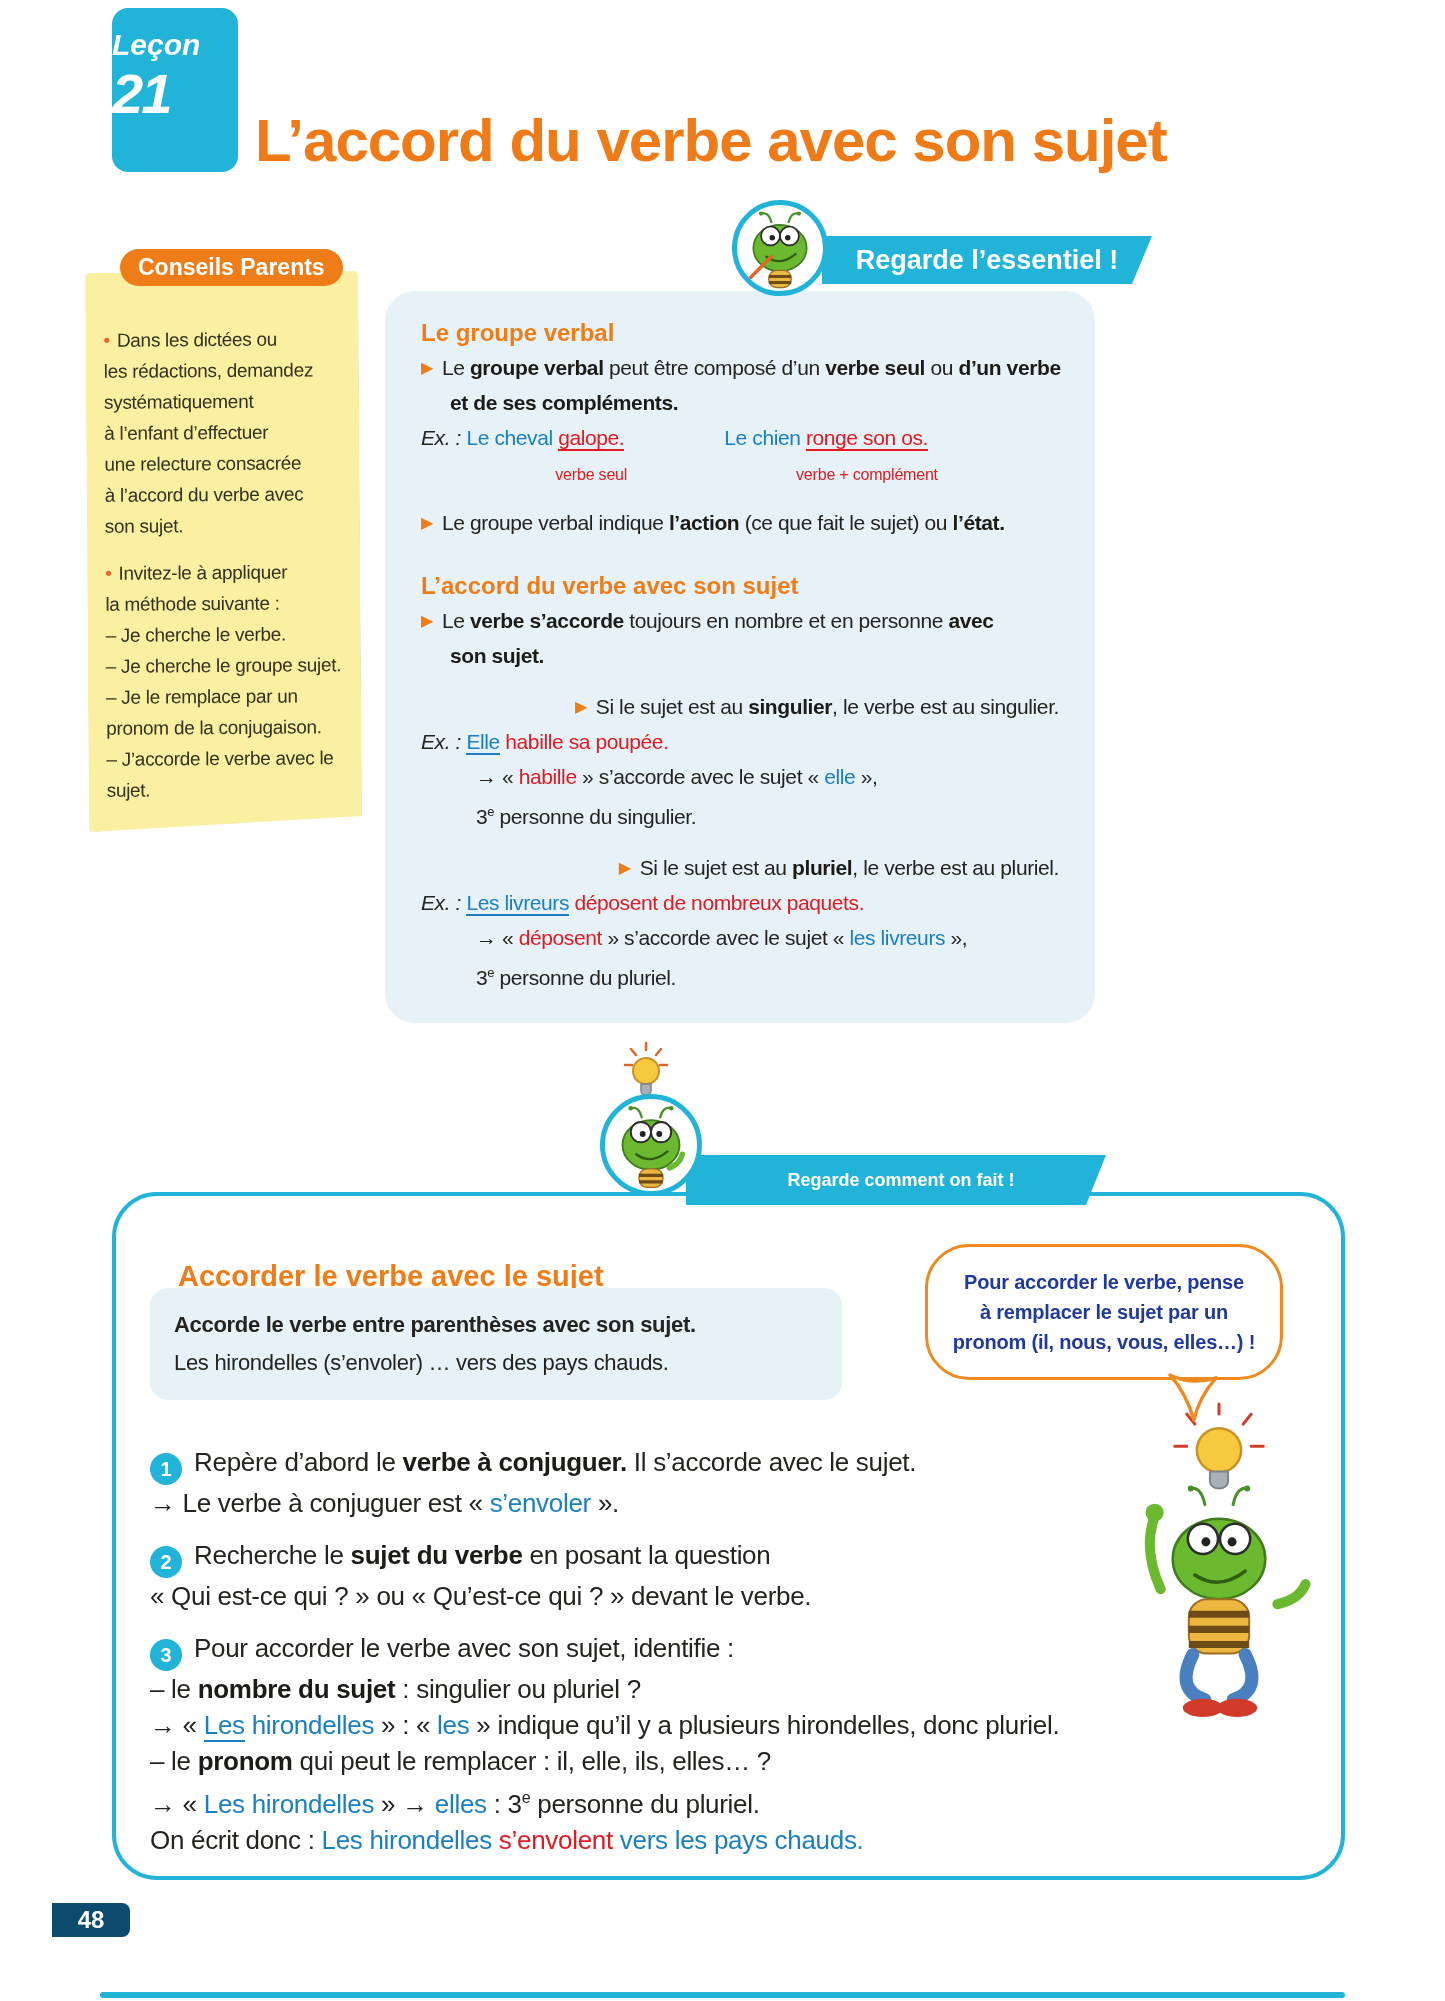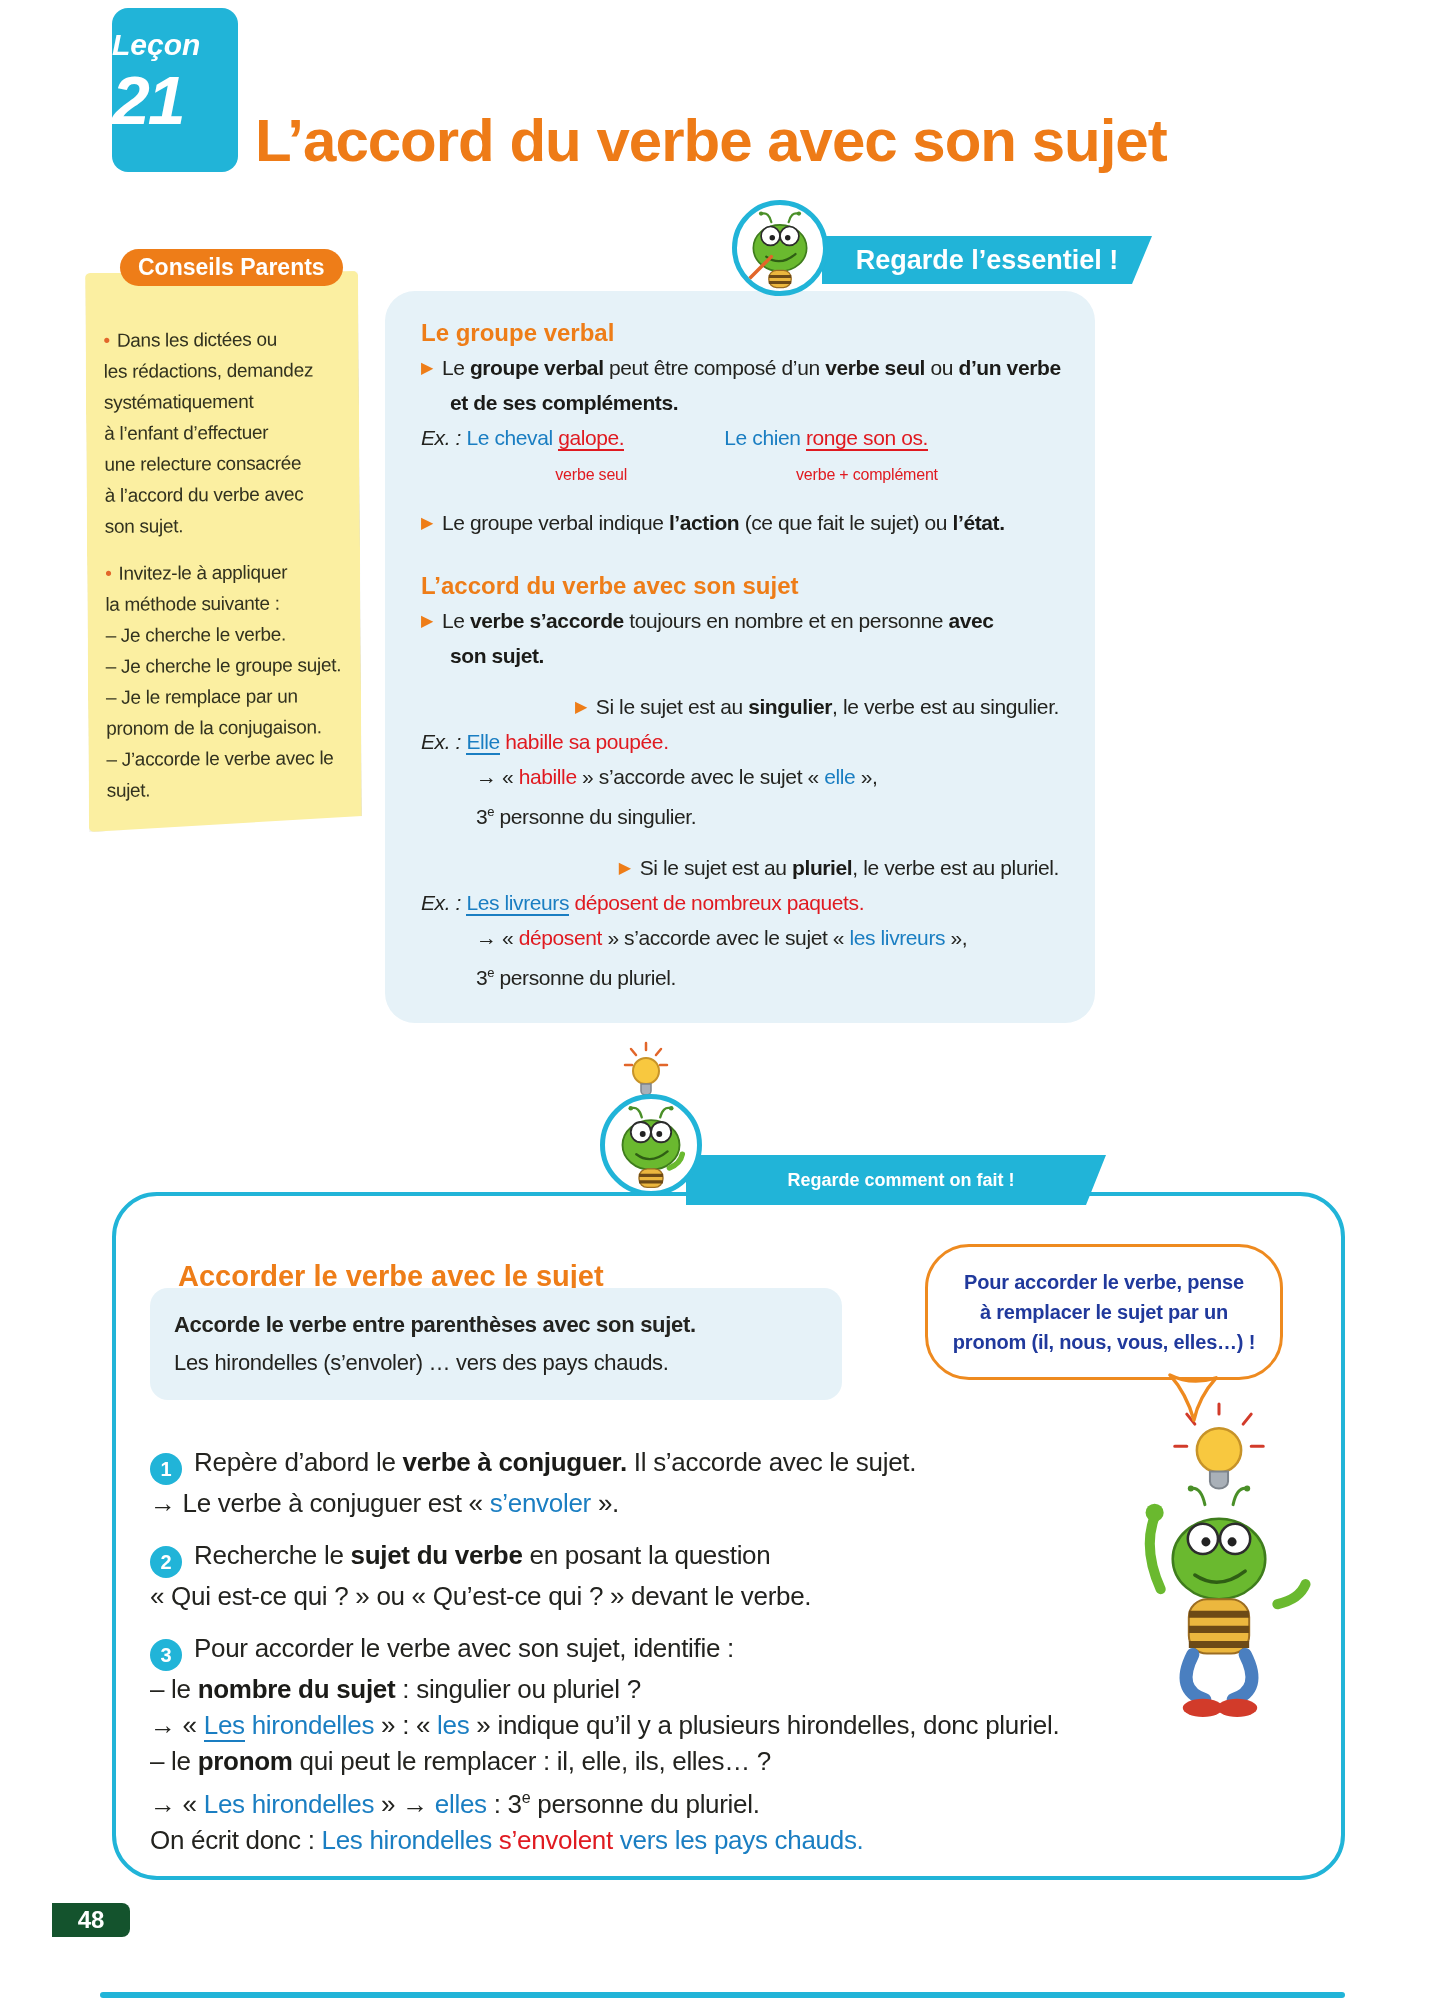--- a/index.html
+++ b/index.html
@@ -3,21 +3,21 @@
 <meta charset="utf-8">
 <style>
   html,body{margin:0;padding:0;background:#fff;}
   .page{position:relative;width:1445px;height:2001px;background:#fff;overflow:hidden;
         font-family:"Liberation Sans",sans-serif;color:#23231f;}
 
   
   .badge{position:absolute;left:112px;top:8px;width:126px;height:164px;background:#21b4d8;
          border-radius:16px;color:#fff;text-align:left;font-style:italic;}
   .badge-label{font-size:30px;font-weight:700;margin-top:20px;}
-  .badge-num{font-size:68px;font-weight:700;line-height:1;margin-top:4px;letter-spacing:-2px;}
+  .badge-num{font-size:56px;font-weight:700;line-height:1;margin-top:4px;letter-spacing:-2px;}
   .title{position:absolute;left:255px;top:106px;margin:0;font-size:60px;font-weight:700;
          color:#ee7b17;letter-spacing:-1px;white-space:nowrap;}
 
   
   .note{position:absolute;left:87px;top:272px;width:273px;min-height:500px;background:#fbefa1;
         border-radius:5px;box-shadow:5px 9px 12px rgba(110,110,95,.35);padding:52px 18px 26px 18px;
         box-sizing:border-box;transform:rotate(-.4deg);
         clip-path:polygon(0 0,100% 0,100% 97.5%,0 100%);}
   .note-line{font-size:19px;line-height:31px;letter-spacing:-.3px;color:#32321f;white-space:nowrap;}
   .note-gap{height:16px;}
@@ -77,21 +77,21 @@
   .mascot3{position:absolute;left:1108px;top:1398px;width:222px;height:332px;z-index:1;}
 
   .steps{position:absolute;left:150px;top:1444px;width:1080px;}
   .step{margin-bottom:16px;}
   .sline{font-size:26px;line-height:36px;letter-spacing:-.3px;white-space:nowrap;}
   .snum{display:inline-flex;align-items:center;justify-content:center;width:32px;height:32px;
         border-radius:50%;background:#21b4d8;color:#fff;font-size:20px;font-weight:700;
         margin-right:12px;vertical-align:-5px;}
 
   
-  .pagebar{position:absolute;left:52px;top:1903px;width:78px;height:34px;background:#14532d;
+  .pagebar{position:absolute;left:52px;top:1903px;width:78px;height:34px;background:#0c4a6e;
            border-radius:0 8px 8px 0;color:#fff;font-size:24px;font-weight:700;display:flex;
            align-items:center;justify-content:center;}
   .bottom-rule{position:absolute;left:100px;top:1992px;width:1245px;height:6px;background:#21b4d8;
                border-radius:3px;}
   .frog{width:100%;height:100%;display:block;}
 </style>
 </head>
 <body>
 
 <div class="page">

